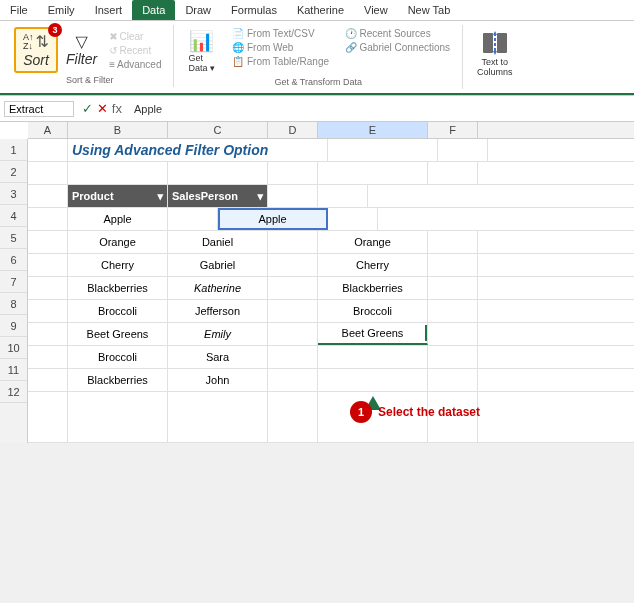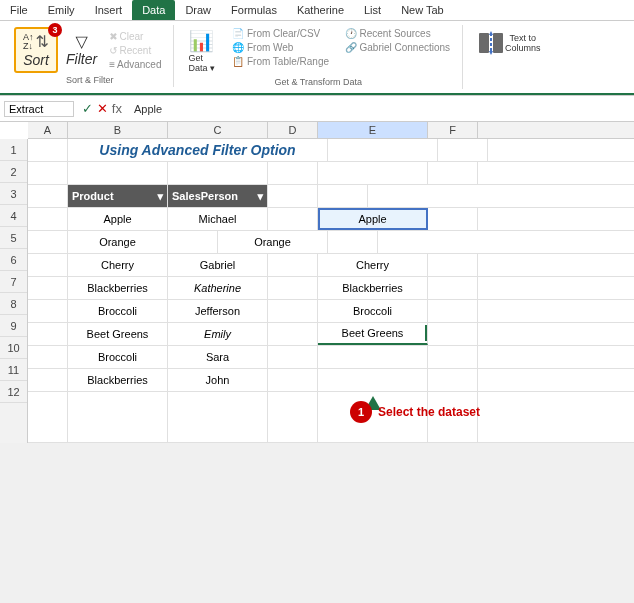--- a/index.html
+++ b/index.html
@@ -43,21 +43,21 @@
 
     .grid { flex: 1; display: flex; flex-direction: column; }
     .grid-row { display: flex; border-bottom: 1px solid #e0e0e0; }
     .cell { border-right: 1px solid #e0e0e0; font-size: 11px; padding: 0 4px; display: flex; align-items: center; overflow: hidden; }
     .cell.selected { background: #e8f3fd; outline: 2px solid #4472c4; outline-offset: -2px; }
 
     
     .cell.th { background: #595959; color: #fff; font-weight: bold; justify-content: space-between; }
 
     
-    .cell.title-cell { font-size: 14px; font-weight: bold; font-style: italic; color: #1f5c96; justify-content: center; }
+    .cell.title-cell { font-size: 14px; font-weight: bold; font-style: italic; color: #1f5c96; }
 
     
     .cell.fl-header { background: #595959; color: #fff; font-weight: bold; justify-content: center; }
     .cell.fl-cell { justify-content: center; background: #fff; }
     .cell.fl-cell.last { border-bottom: 2px solid #217346; }
     .annotation-circle { width: 22px; height: 22px; border-radius: 50%; background: #cc0000; color: #fff; font-size: 11px; font-weight: bold; display: flex; align-items: center; justify-content: center; flex-shrink: 0; }
     .annotation-text { font-size: 12px; font-weight: bold; color: #cc0000; white-space: nowrap; }
 
     .spreadsheet-wrapper { position: relative; }
 
@@ -71,21 +71,21 @@
 
 <div class="ribbon">
   <div class="ribbon-tabs">
     <div class="ribbon-tab">File</div>
     <div class="ribbon-tab">Emily</div>
     <div class="ribbon-tab">Insert</div>
     <div class="ribbon-tab active">Data</div>
     <div class="ribbon-tab">Draw</div>
     <div class="ribbon-tab">Formulas</div>
     <div class="ribbon-tab">Katherine</div>
-    <div class="ribbon-tab">List</div>
+    <div class="ribbon-tab">View</div>
     <div class="ribbon-tab">New Tab</div>
   </div>
 
   <div class="ribbon-content">
 
     <div class="ribbon-group">
       <div class="ribbon-group-items">
 
         <div class="ribbon-btn-wrap">
           <div class="ribbon-btn active-box" style="min-width:44px; padding: 3px 6px;">
@@ -129,21 +129,21 @@
       <div class="ribbon-group-items" style="align-items:flex-start;">
 
         <div class="ribbon-btn-med" style="flex-direction:column; align-items:center;">
           <div style="font-size:20px;">📊</div>
           <span style="font-size:9px;">Get<br>Data ▾</span>
         </div>
 
         <div style="display:flex; flex-direction:column; gap:1px; margin-left:4px;">
           <div class="ribbon-btn-sm">
             <span>📄</span>
-            <span>From Clear/CSV</span>
+            <span>From Text/CSV</span>
           </div>
           <div class="ribbon-btn-sm">
             <span>🌐</span>
             <span>From Web</span>
           </div>
           <div class="ribbon-btn-sm">
             <span>📋</span>
             <span>From Table/Range</span>
           </div>
         </div>
@@ -157,21 +157,21 @@
             <span>🔗</span>
             <span>Gabriel Connections</span>
           </div>
         </div>
       </div>
       <div class="ribbon-group-label">Get &amp; Transform Data</div>
     </div>
 
     <div class="ribbon-group" style="border-right:none; min-width:60px;">
       <div class="ribbon-group-items">
-        <div class="ribbon-btn-med" style="flex-direction:row; ">
+        <div class="ribbon-btn-med" style="flex-direction:column; ">
           <div style="font-size:18px; display:flex;">
 
             <svg width="28" height="28" viewBox="0 0 28 28" fill="none" xmlns="http://www.w3.org/2000/svg">
               <rect x="2" y="4" width="10" height="20" rx="1" fill="#6a6a6a"></rect>
               <rect x="16" y="4" width="10" height="20" rx="1" fill="#6a6a6a"></rect>
               <line x1="14" y1="4" x2="14" y2="24" stroke="#4472c4" stroke-width="2" stroke-dasharray="3,2"></line>
               <polygon points="14,2 12,6 16,6" fill="#4472c4"></polygon>
               <polygon points="14,26 12,22 16,22" fill="#4472c4"></polygon>
             </svg>
           </div>
@@ -255,34 +255,34 @@
           </div>
           <div class="cell" style="width:50px; height:22px;"></div>
           <div class="cell" style="width:50px; height:22px;"></div>
         </div>
 
         <div class="grid-row">
           <div class="cell" style="width:40px; height:22px;"></div>
           <div class="cell" style="width:100px; height:22px; justify-content:center;">
             <span>Apple</span>
           </div>
-          <div class="cell" style="width:100px; height:22px; justify-content:center;">
-            <span>Michael</span>
-          </div>
           <div class="cell" style="width:50px; height:22px;"></div>
           <div class="cell fl-cell selected" style="width:110px; height:22px; justify-content:center; background:#e8f3fd; outline:2px solid #4472c4; outline-offset:-2px;">
             <span>Apple</span>
           </div>
           <div class="cell" style="width:50px; height:22px;"></div>
         </div>
 
         <div class="grid-row">
           <div class="cell" style="width:40px; height:22px;"></div>
           <div class="cell" style="width:100px; height:22px; justify-content:center;">
             <span>Orange</span>
+          </div>
+          <div class="cell" style="width:100px; height:22px; justify-content:center;">
+            <span>Daniel</span>
           </div>
           <div class="cell" style="width:50px; height:22px;"></div>
           <div class="cell fl-cell" style="width:110px; height:22px; justify-content:center;">
             <span>Orange</span>
           </div>
           <div class="cell" style="width:50px; height:22px;"></div>
         </div>
 
         <div class="grid-row">
           <div class="cell" style="width:40px; height:22px;"></div>

